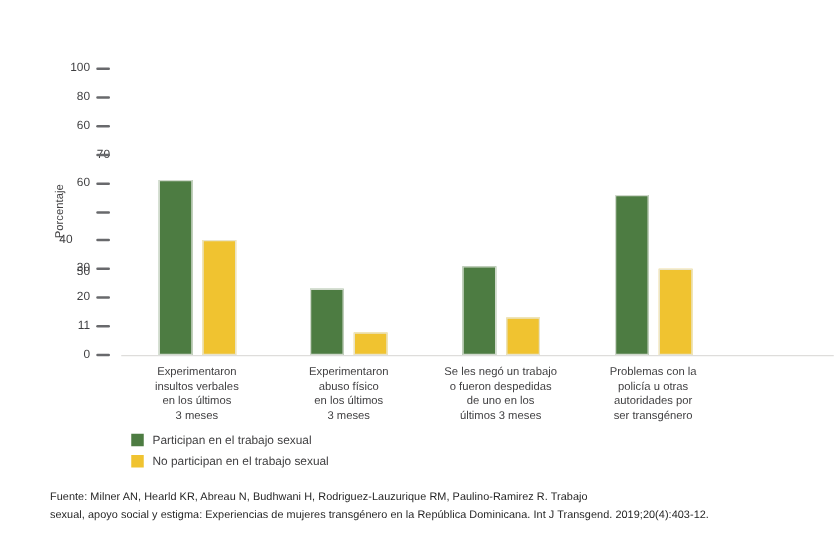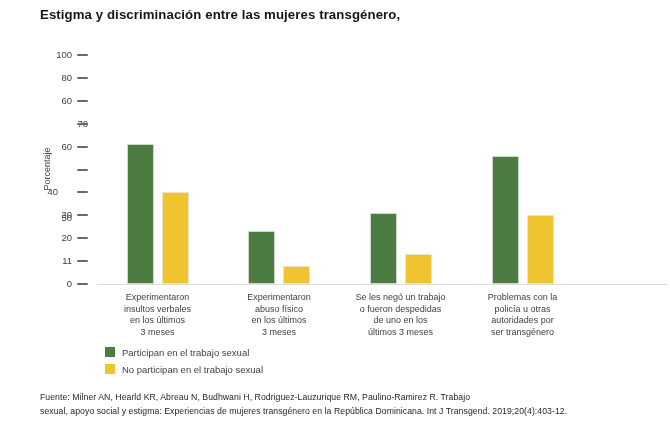--- a/index.html
+++ b/index.html
@@ -46,21 +46,20 @@
   .footer{
     position:absolute;left:40px;top:391px;
     font-size:8.7px;line-height:13.5px;color:#262626;letter-spacing:0.05px;
   }
 </style>
 </head>
 <body>
 
 <div id="screen">
   <div class="title">
-    <div>Estigma y discriminación entre las mujeres transgénero,</div>
   </div>
 
   <div class="ylabel">Porcentaje</div>
 
   <div id="yaxis">
       <div class="ytick-label" style="left: 38px; top: 279px;">0</div>
       <div class="ytick-dash" style="left: 77px; top: 283px;"></div>
       <div class="ytick-label" style="left: 38px; top: 256.1px;">11</div>
       <div class="ytick-dash" style="left: 77px; top: 260.1px;"></div>
       <div class="ytick-label" style="left: 38px; top: 233.2px;">20</div>

